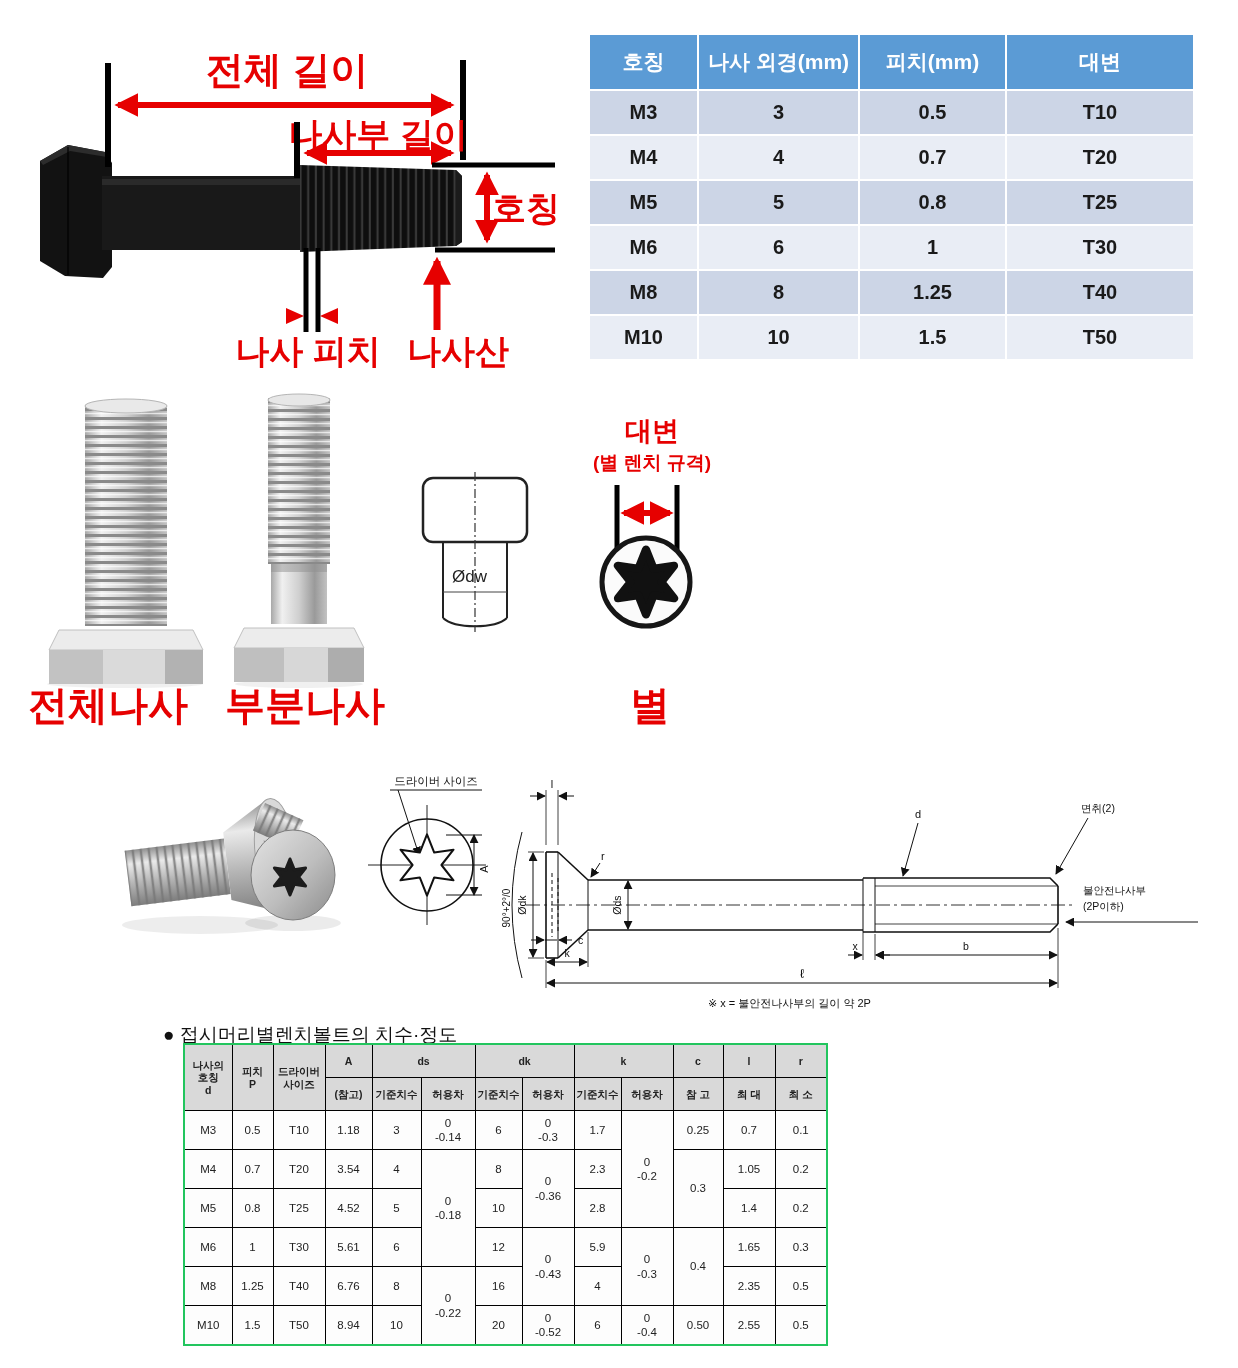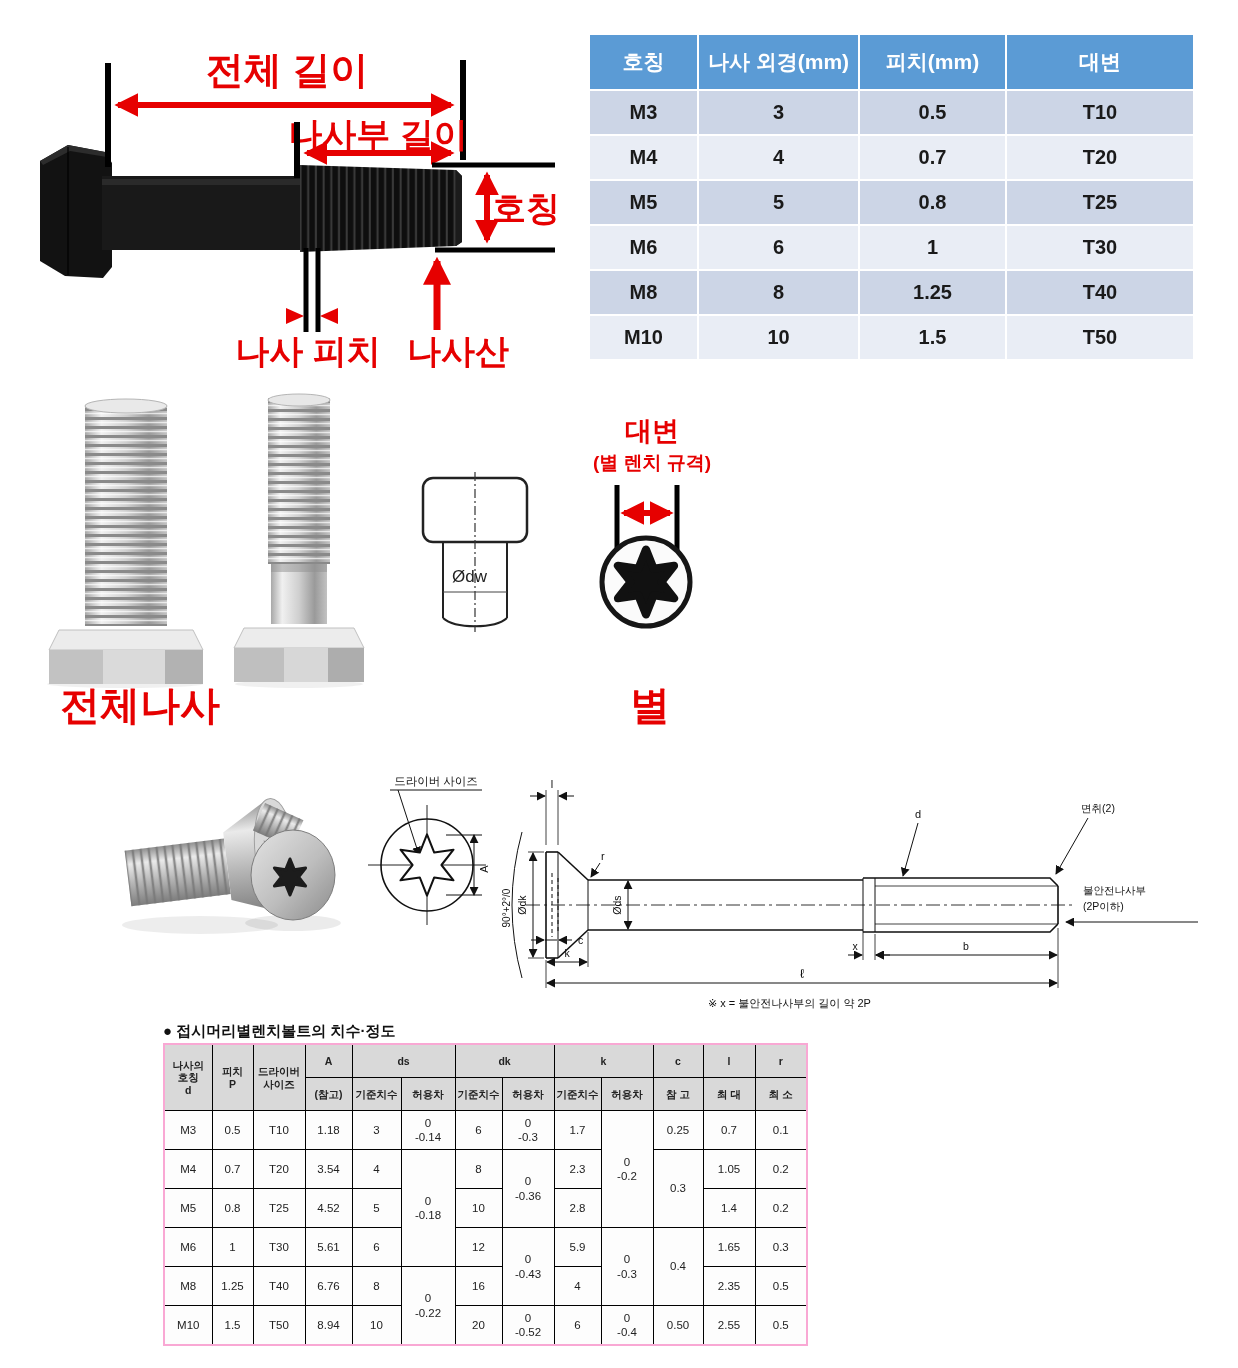--- a/index.html
+++ b/index.html
@@ -14,22 +14,22 @@
   .spec-table .hd td{background:#5b9bd5;color:#fff;height:52px;font-size:21px;}
   .spec-table .r-dark td{background:#ccd5e6;}
   .spec-table .r-light td{background:#e9edf5;}
   .spec-table tbody td{height:41px;font-size:20px;color:#1a1a1a;}
 
   
   .type-label{position:absolute;top:678px;transform:translateX(-50%);color:#e60000;
               font-size:40px;font-weight:bold;white-space:nowrap;}
 
   
-  .dim-title{font-size:15px;font-weight:bold;color:#111;}
-  .dim-table{border-collapse:collapse;table-layout:fixed;width:643px;border:2px solid #f9a8d4;}
+  .dim-title{font-size:19px;font-weight:normal;color:#111;}
+  .dim-table{border-collapse:collapse;table-layout:fixed;width:643px;border:2px solid #22c55e;margin-left:20px;}
   .dim-table td{border:1px solid #000;text-align:center;vertical-align:middle;
                 font-size:11.5px;color:#222;white-space:pre-line;line-height:1.25;}
   .dim-table .hrow td{background:#d9d9d9;font-size:10.5px;font-weight:bold;height:30px;line-height:1.15;}
   .dim-table tbody td{height:36px;background:#fdfdfd;}
 </style>
 </head>
 <body>
 
 <div class="canvas">
 
@@ -185,21 +185,22 @@
   <svg class="abs" style="left:585px;top:405px" width="130" height="235" viewBox="0 0 130 235">
     <text x="67" y="35" text-anchor="middle" font-size="27" font-weight="bold" fill="#e60000">대변</text>
     <text x="67" y="64" text-anchor="middle" font-size="19" font-weight="bold" fill="#e60000">(별 렌치 규격)</text>
     <line x1="32" y1="80" x2="32" y2="195" stroke="#000" stroke-width="5"></line>
     <line x1="92" y1="80" x2="92" y2="195" stroke="#000" stroke-width="5"></line>
     <line x1="39" y1="108" x2="85" y2="108" stroke="#e60000" stroke-width="6" marker-start="url(#aR)" marker-end="url(#aR)"></line>
     <circle cx="61" cy="177" r="44" fill="#fbfbfb" stroke="#161616" stroke-width="5"></circle>
     <polygon transform="translate(61,177) scale(0.9)" points="0,-36 8.5,-14.7 31.2,-18 17,0 31.2,18 8.5,14.7 0,36 -8.5,14.7 -31.2,18 -17,0 -31.2,-18 -8.5,-14.7" fill="#111" stroke="#111" stroke-width="9" stroke-linejoin="round"></polygon>
   </svg>
 
-  <span class="type-label" style="left:140px">전체나사</span>
+  <span class="type-label" style="left:108px">전체나사</span>
+  <span class="type-label" style="left:305px">부분나사</span>
   <span class="type-label" style="left:650px">별</span>
 
   <svg class="abs" style="left:115px;top:795px" width="230" height="145" viewBox="0 0 230 145">
     <defs>
       <linearGradient id="gV" x1="0" y1="0" x2="0" y2="1">
         <stop offset="0" stop-color="#8f8f8f"></stop>
           <stop offset="0.25" stop-color="#eaeaea"></stop>
         <stop offset="0.6" stop-color="#b5b5b5"></stop>
           <stop offset="1" stop-color="#7d7d7d"></stop>
       </linearGradient>

